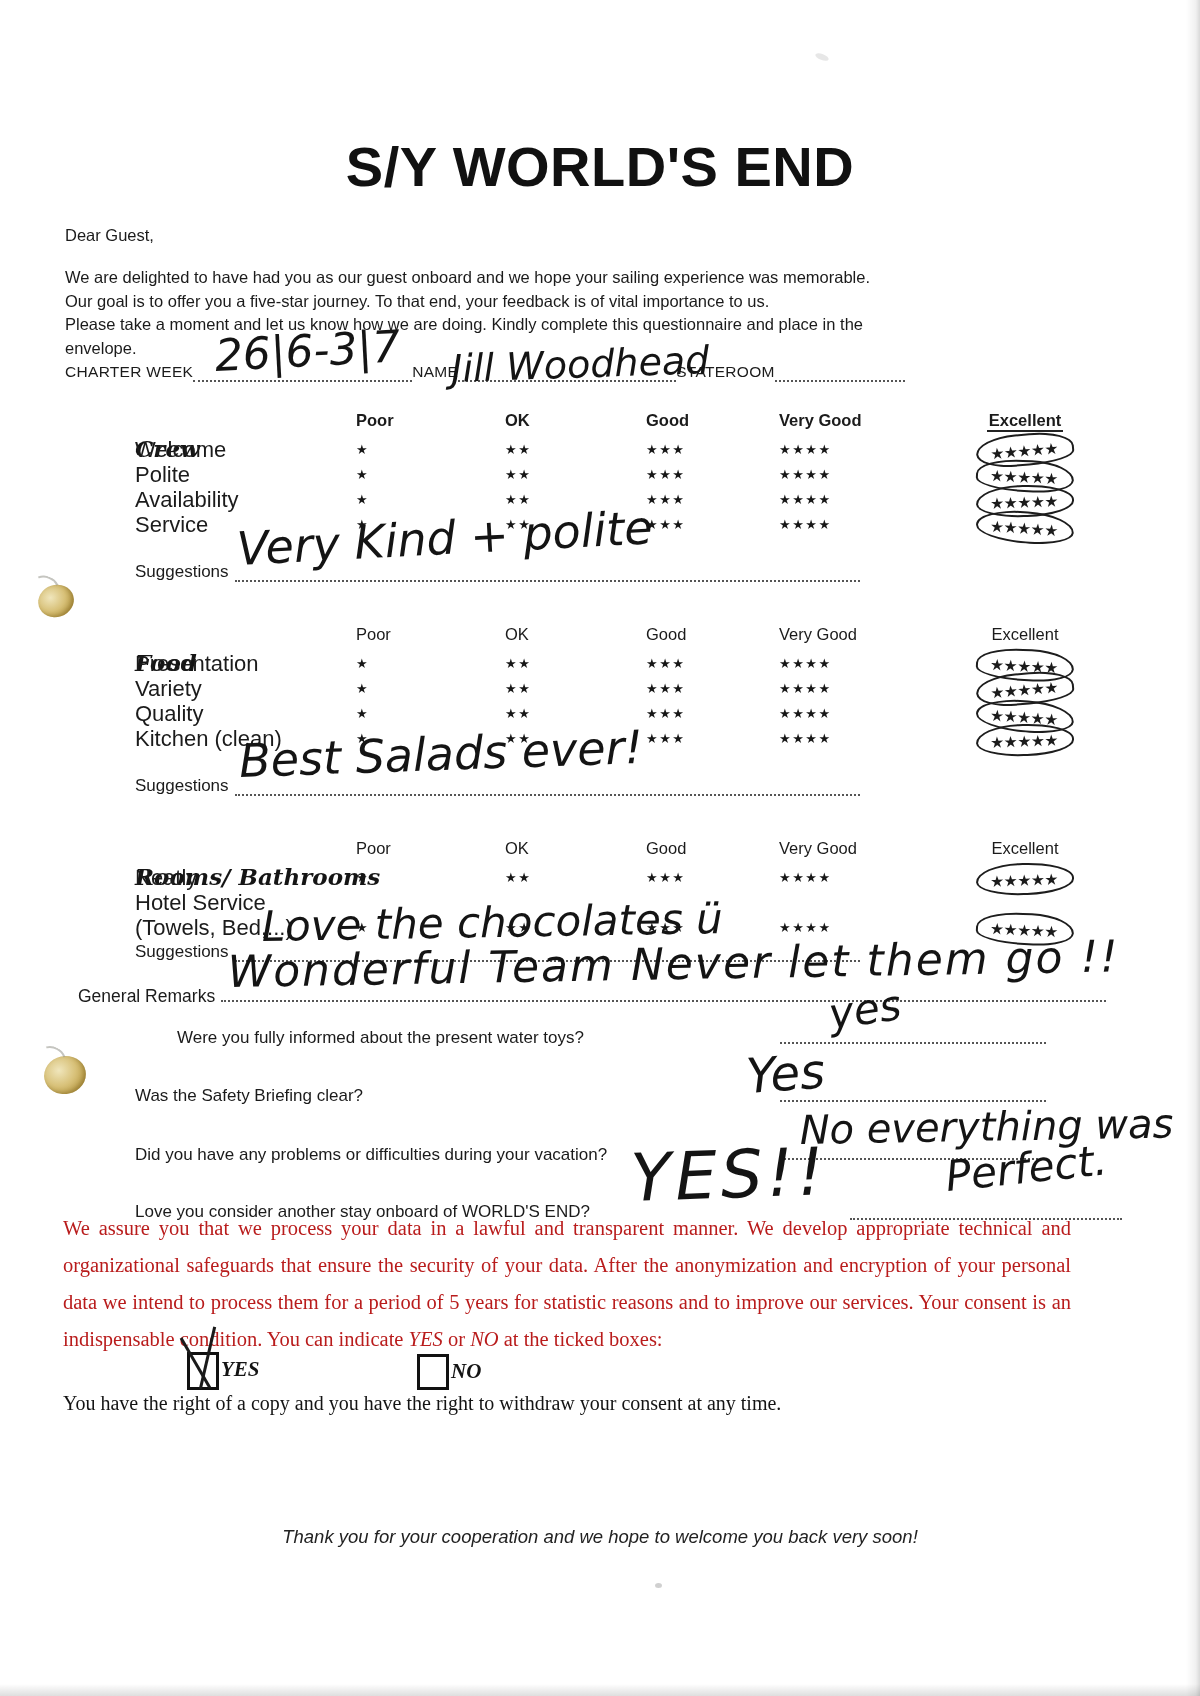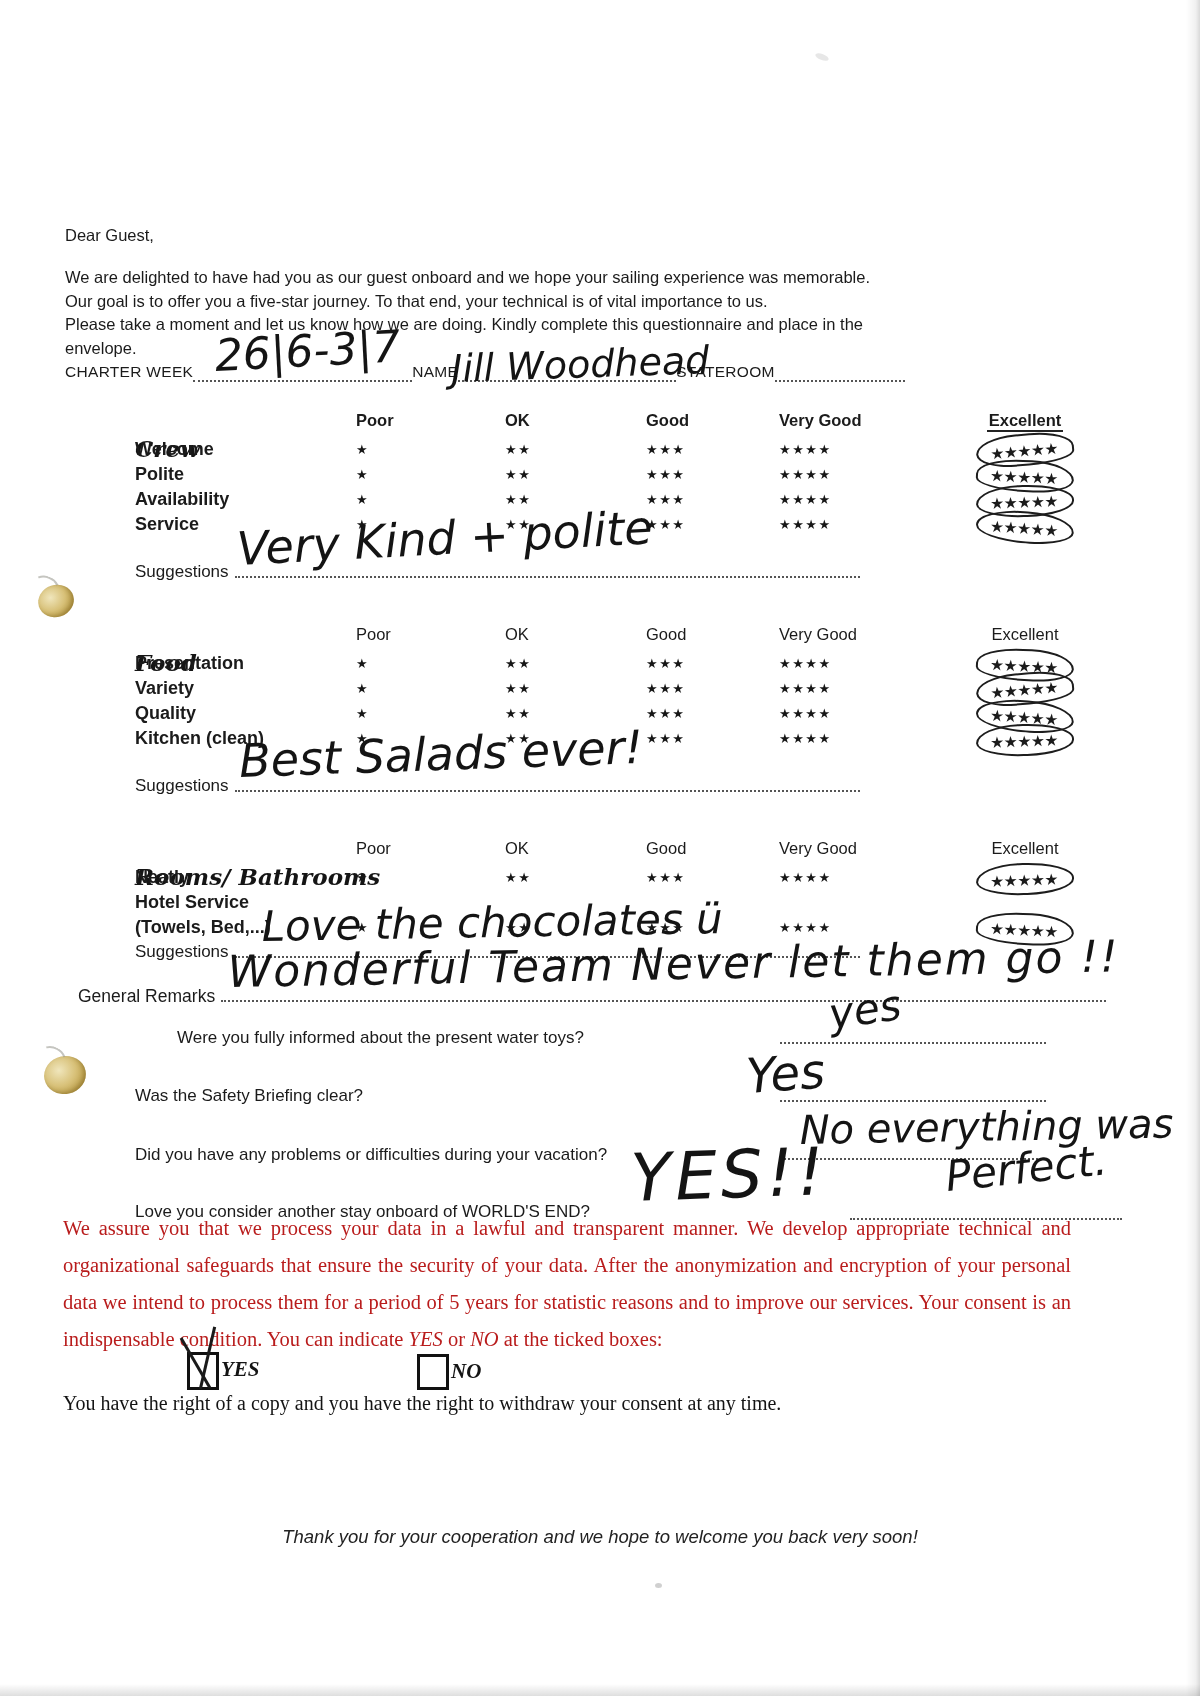--- a/index.html
+++ b/index.html
@@ -23,33 +23,33 @@
   .rgrid{position:absolute;left:135px;width:940px;display:grid;
          grid-template-columns:221px 149px 141px 133px 196px 100px;}
   .r4{grid-template-rows:30px 25px 25px 25px 25px;}
   .r3{grid-template-rows:30px 25px 25px 25px;}
   .rg-title{font-family:"DejaVu Serif",serif;font-style:italic;font-weight:bold;
             font-size:23px;line-height:26px;white-space:nowrap;color:#151515;margin-top:28px;}
   .rg-h{font-size:16.5px;line-height:24px;}
   .b{font-weight:bold;}
   .exc-h{text-align:center;}
   .u{border-bottom:2px solid #222;padding:0 2px 1px;}
-  .rg-l{font-size:18px;line-height:23px;white-space:nowrap;font-weight:bold;}
+  .rg-l{font-size:22px;line-height:23px;white-space:nowrap;}
   .st{font-size:13px;letter-spacing:1.5px;padding-top:4px;color:#161616;}
   .exc{position:relative;overflow:visible;}
   .circle{position:absolute;left:50%;top:50%;border:2.6px solid #1d1d1d;
           padding:6px 13px 4px;white-space:nowrap;z-index:2;background:transparent;}
   .c1{transform:translate(-50%,-54%) rotate(-5deg);border-radius:48% 52% 55% 45%/62% 58% 42% 55%;}
   .c2{transform:translate(-50%,-50%) rotate(3deg); border-radius:52% 48% 45% 55%/55% 62% 48% 42%;}
   .c3{transform:translate(-50%,-50%) rotate(-2deg);border-radius:46% 54% 50% 50%/58% 52% 48% 46%;}
   .c4{transform:translate(-50%,-46%) rotate(4deg); border-radius:50% 50% 46% 54%/52% 60% 44% 50%;}
   .st5{font-size:13.5px;letter-spacing:1.5px;font-weight:bold;}
 
   
-  .sugg{position:absolute;left:135px;width:725px;height:20px;display:flex;align-items:flex-start;}
+  .sugg{position:absolute;left:135px;width:725px;height:20px;display:flex;align-items:flex-end;}
   .sugg .slbl{font-size:17px;white-space:nowrap;padding-bottom:0;}
   .dotline{flex:1;border-bottom:2px dotted #555;height:14px;margin-left:6px;}
   .gr{position:absolute;left:78px;top:986px;width:1028px;height:20px;display:flex;}
   .gr .slbl{font-size:17.5px;white-space:nowrap;}
 
   
   .q{position:absolute;left:135px;font-size:17px;white-space:nowrap;}
   .aline{position:absolute;height:20px;border-bottom:2px dotted #555;}
 
   
@@ -82,25 +82,26 @@
           background:linear-gradient(to right, rgba(0,0,0,0) 0%, rgba(0,0,0,0.06) 70%, rgba(0,0,0,0.15) 100%);}
   .edge-b{position:absolute;left:0;bottom:0;width:100%;height:12px;
           background:linear-gradient(to bottom, rgba(0,0,0,0), rgba(0,0,0,0.13));}
   .speck{position:absolute;border-radius:50%;background:rgba(100,100,100,.3);}
 </style>
 </head>
 <body>
 
 <div class="page">
 
+  <div class="title">S/Y WORLD'S END</div>
   <div class="salutation">Dear Guest,</div>
 
   <div class="intro">
     <div>We are delighted to have had you as our guest onboard and we hope your sailing experience was memorable.</div>
-    <div>Our goal is to offer you a five-star journey. To that end, your technical is of vital importance to us.</div>
+    <div>Our goal is to offer you a five-star journey. To that end, your feedback is of vital importance to us.</div>
     <div>Please take a moment and let us know how we are doing. Kindly complete this questionnaire and place in the envelope.</div>
   </div>
 
   <div class="fieldrow">
     <span class="lbl">CHARTER WEEK</span>
     <span class="ds ds1"></span>
     <span class="lbl">NAME</span>
     <span class="ds ds2"></span>
     <span class="lbl">STATEROOM</span>
     <span class="ds ds3"></span>

